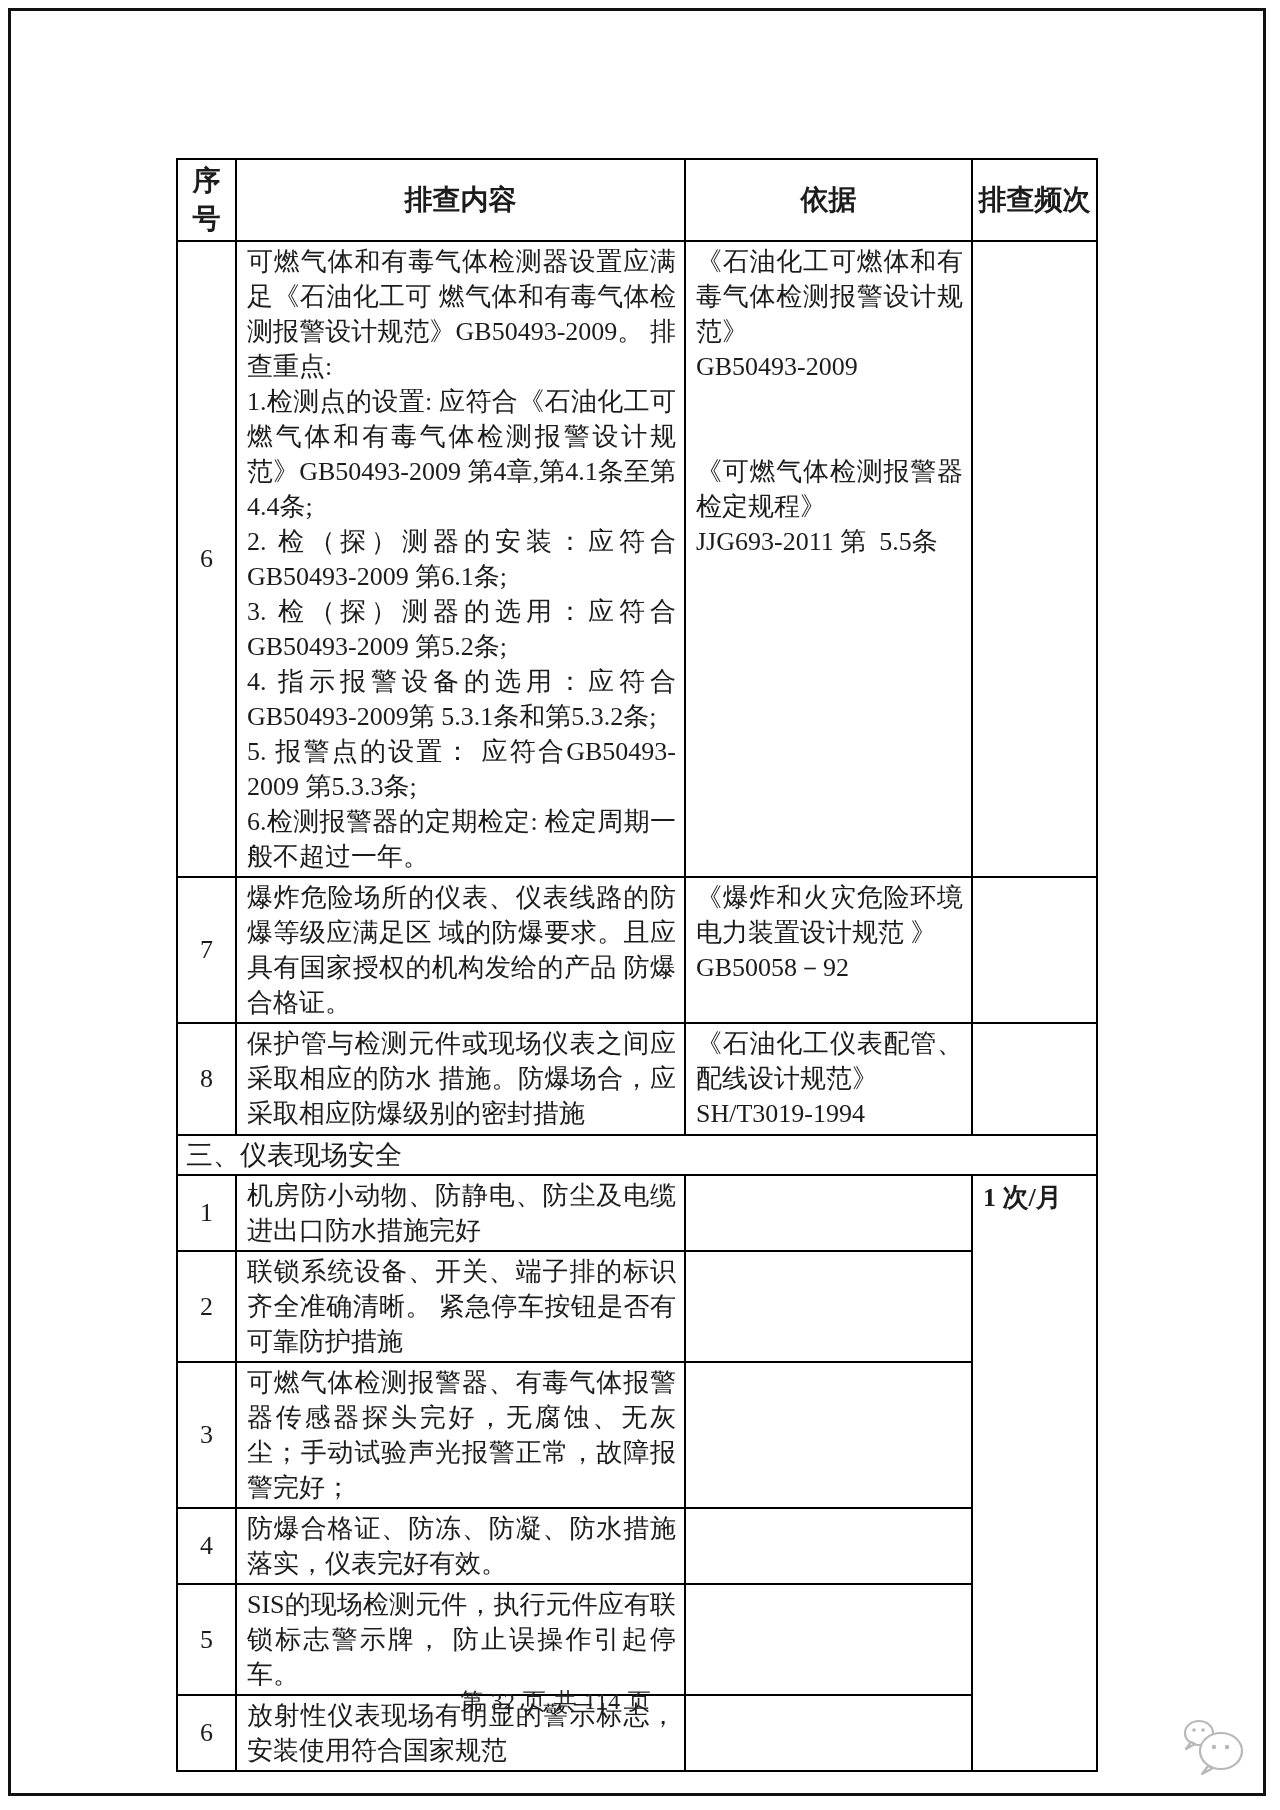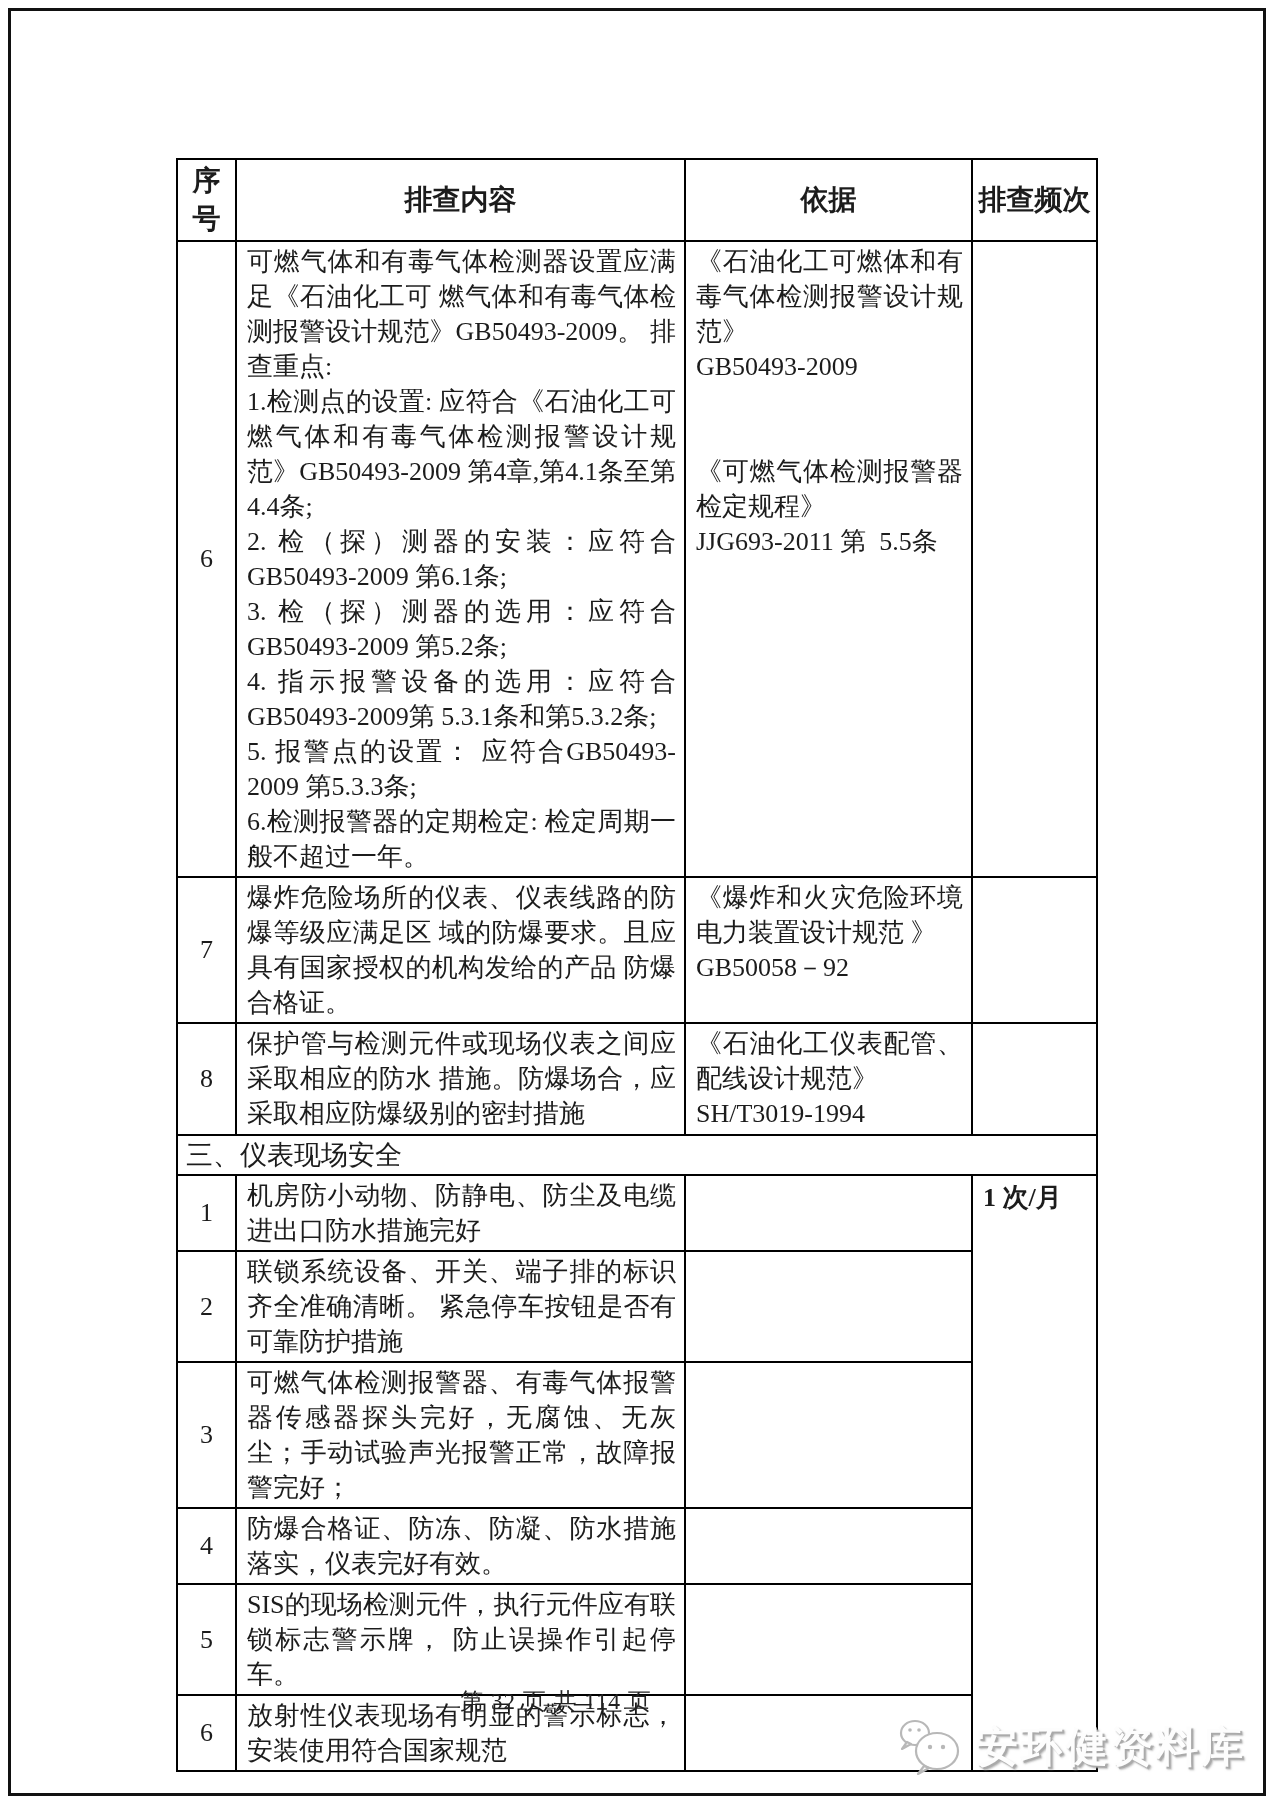--- a/index.html
+++ b/index.html
@@ -162,14 +162,13 @@
       <ellipse cx="39" cy="33" rx="21" ry="18"></ellipse>
       <path d="M26 48 L20 56 L31 50 Z" stroke-linejoin="round"></path>
     </g>
     <g fill="#b8b8b8">
       <circle cx="12" cy="12" r="1.8"></circle>
       <circle cx="21" cy="12" r="1.8"></circle>
       <circle cx="32" cy="29" r="2.2"></circle>
       <circle cx="45" cy="29" r="2.2"></circle>
     </g>
   </svg>
-  <span class="watermark-text">安环健资料库</span>
 </div>
 
 </body></html>

